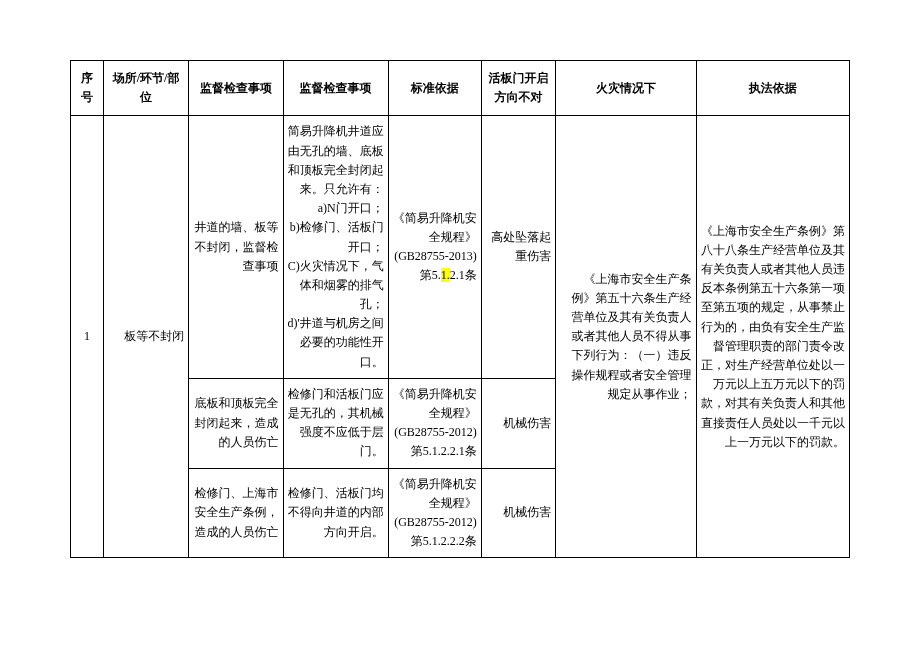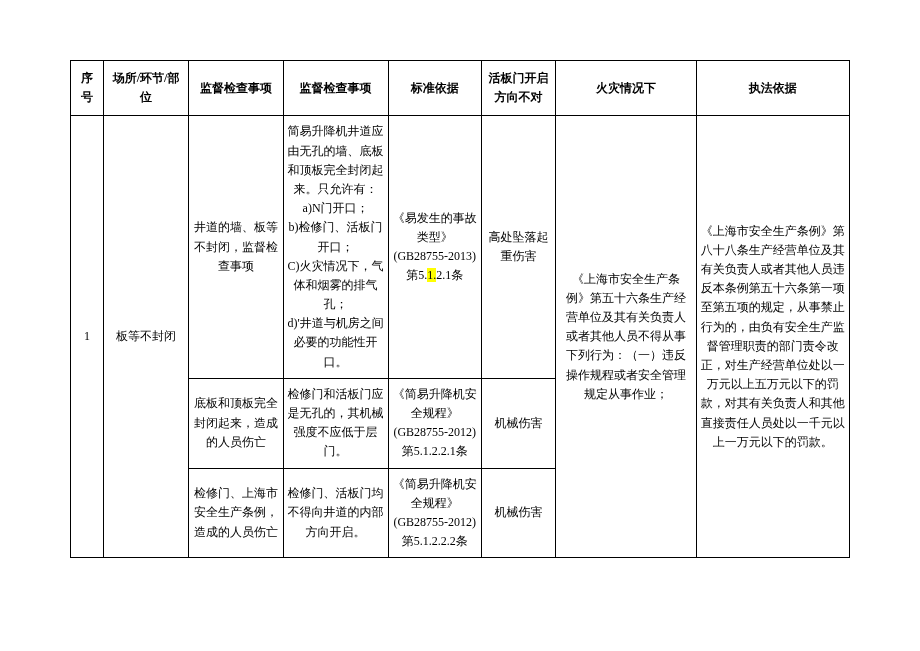--- a/index.html
+++ b/index.html
@@ -16,21 +16,21 @@
     }
     table {
       border-collapse: collapse;
       width: 100%;
       table-layout: fixed;
     }
     th, td {
       border: 1px solid #000;
       padding: 6px 4px;
       vertical-align: middle;
-      text-align: center;
+      text-align: right;
       line-height: 1.6;
       word-wrap: break-word;
     }
     th {
       text-align: center;
       font-weight: bold;
       padding: 8px 4px;
     }
     .col-seq { width: 30px; text-align: center; }
     .col-place { width: 78px; }
@@ -75,21 +75,21 @@
     <tr>
       <td rowspan="3" class="center">1</td>
       <td rowspan="3">板等不封闭</td>
       <td>井道的墙、板等不封闭，监督检查事项</td>
       <td style="white-space: pre-line;">简易升降机井道应由无孔的墙、底板和顶板完全封闭起来。只允许有：
 a)N门开口；
 b)检修门、活板门开口；
 C)火灾情况下，气体和烟雾的排气孔；
 d)'井道与机房之间必要的功能性开口。</td>
       <td>
-        <span>《易发生的事故类型》</span><br>
+        <span>《简易升降机安全规程》</span><br>
         <span>(GB28755-2013)第5.</span><span class="highlight">1.</span><span>2.1条</span>
       </td>
       <td>高处坠落起重伤害</td>
       <td rowspan="3">《上海市安全生产条例》第五十六条生产经营单位及其有关负责人或者其他人员不得从事下列行为：（一）违反操作规程或者安全管理规定从事作业；</td>
       <td rowspan="3">《上海市安全生产条例》第八十八条生产经营单位及其有关负责人或者其他人员违反本条例第五十六条第一项至第五项的规定，从事禁止行为的，由负有安全生产监督管理职责的部门责令改正，对生产经营单位处以一万元以上五万元以下的罚款，对其有关负责人和其他直接责任人员处以一千元以上一万元以下的罚款。</td>
     </tr>
     <tr>
       <td>底板和顶板完全封闭起来，造成的人员伤亡</td>
       <td>检修门和活板门应是无孔的，其机械强度不应低于层门。</td>
       <td>《简易升降机安全规程》(GB28755-2012)第5.1.2.2.1条</td>

